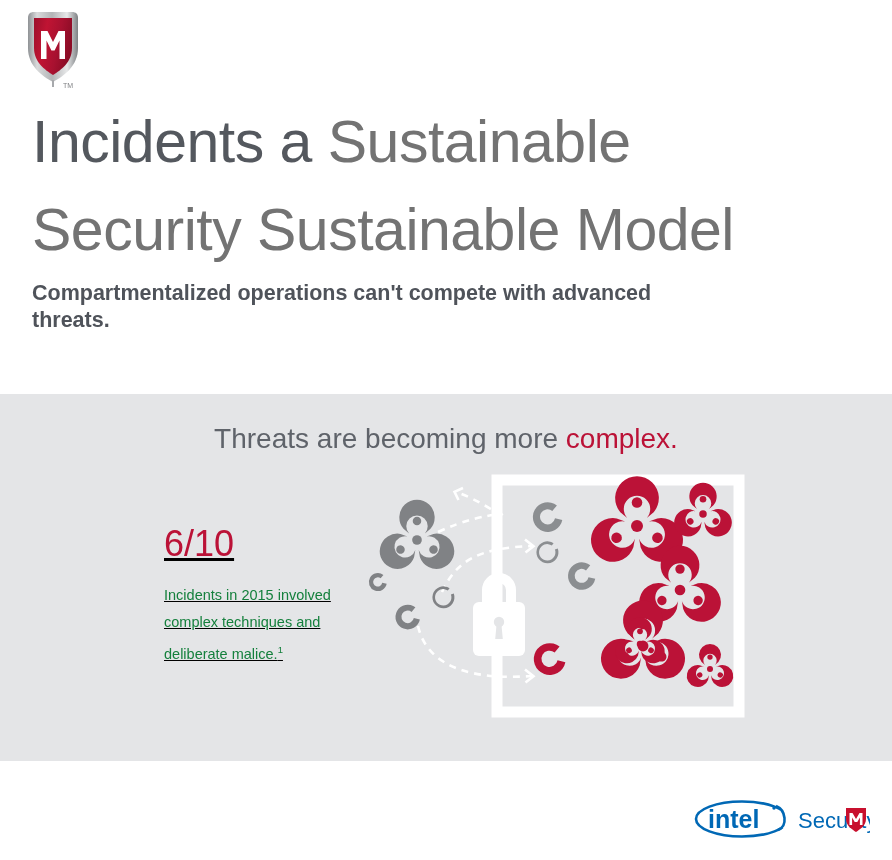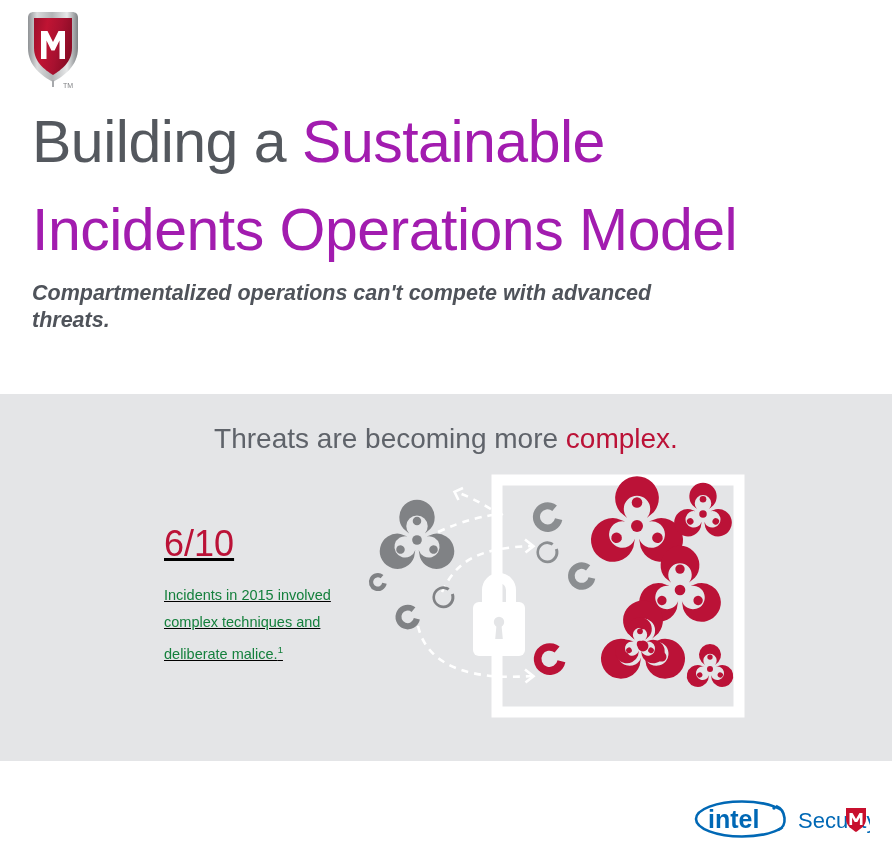--- a/index.html
+++ b/index.html
@@ -39,32 +39,31 @@
     width: 840px;
   }
   .title-line {
     font-size: 59px;
     line-height: 88px;
     font-weight: 300;
     letter-spacing: -0.5px;
     white-space: nowrap;
   }
   .t-gray { color: #54585e; }
-  .t-red  { color: #a21caf; }
+  .t-red  { color: #737373; }
 
   .subtitle {
     position: absolute;
     left: 32px;
     top: 280px;
     width: 700px;
     font-size: 21.5px;
     line-height: 27px;
     font-weight: bold;
     color: #4f535a;
-    font-style: italic;
   }
 
   
   .band {
     position: absolute;
     left: 0;
     top: 394px;
     width: 892px;
     height: 367px;
     background: #e4e5e7;
@@ -163,22 +162,22 @@
       <path d="M20 12 L58 12 L58 42 C58 56 47 64 39 69 C31 64 20 56 20 42 Z" fill="url(#redsh)"></path>
 
       <path d="M27 25 L33.5 25 L39 36 L44.5 25 L51 25 L51 53 L45.5 53 L45.5 34.5 L40.6 44.5 L37.4 44.5 L32.5 34.5 L32.5 53 L27 53 Z" fill="#ffffff"></path>
 
       <rect x="38" y="74" width="2" height="7" fill="#a7a9ac"></rect>
       <text x="49" y="82" font-family="'Liberation Sans',sans-serif" font-size="7" fill="#808285">TM</text>
     </svg>
   </div>
 
   <div class="title-block">
-    <div class="title-line"><span class="t-gray">Building a </span><span class="t-red">Sustainable</span></div>
-    <div class="title-line t-red">Incidents Operations Model</div>
+    <div class="title-line"><span class="t-gray">Incidents a </span><span class="t-red">Sustainable</span></div>
+    <div class="title-line t-red">Security Sustainable Model</div>
   </div>
 
   <div class="subtitle">Compartmentalized operations can't compete with advanced threats.</div>
 </div>
 
 <div class="band">
 
   <div class="band-heading"><span>Threats are becoming more </span><span class="t-red">complex.</span></div>
 
   <div class="stat">

